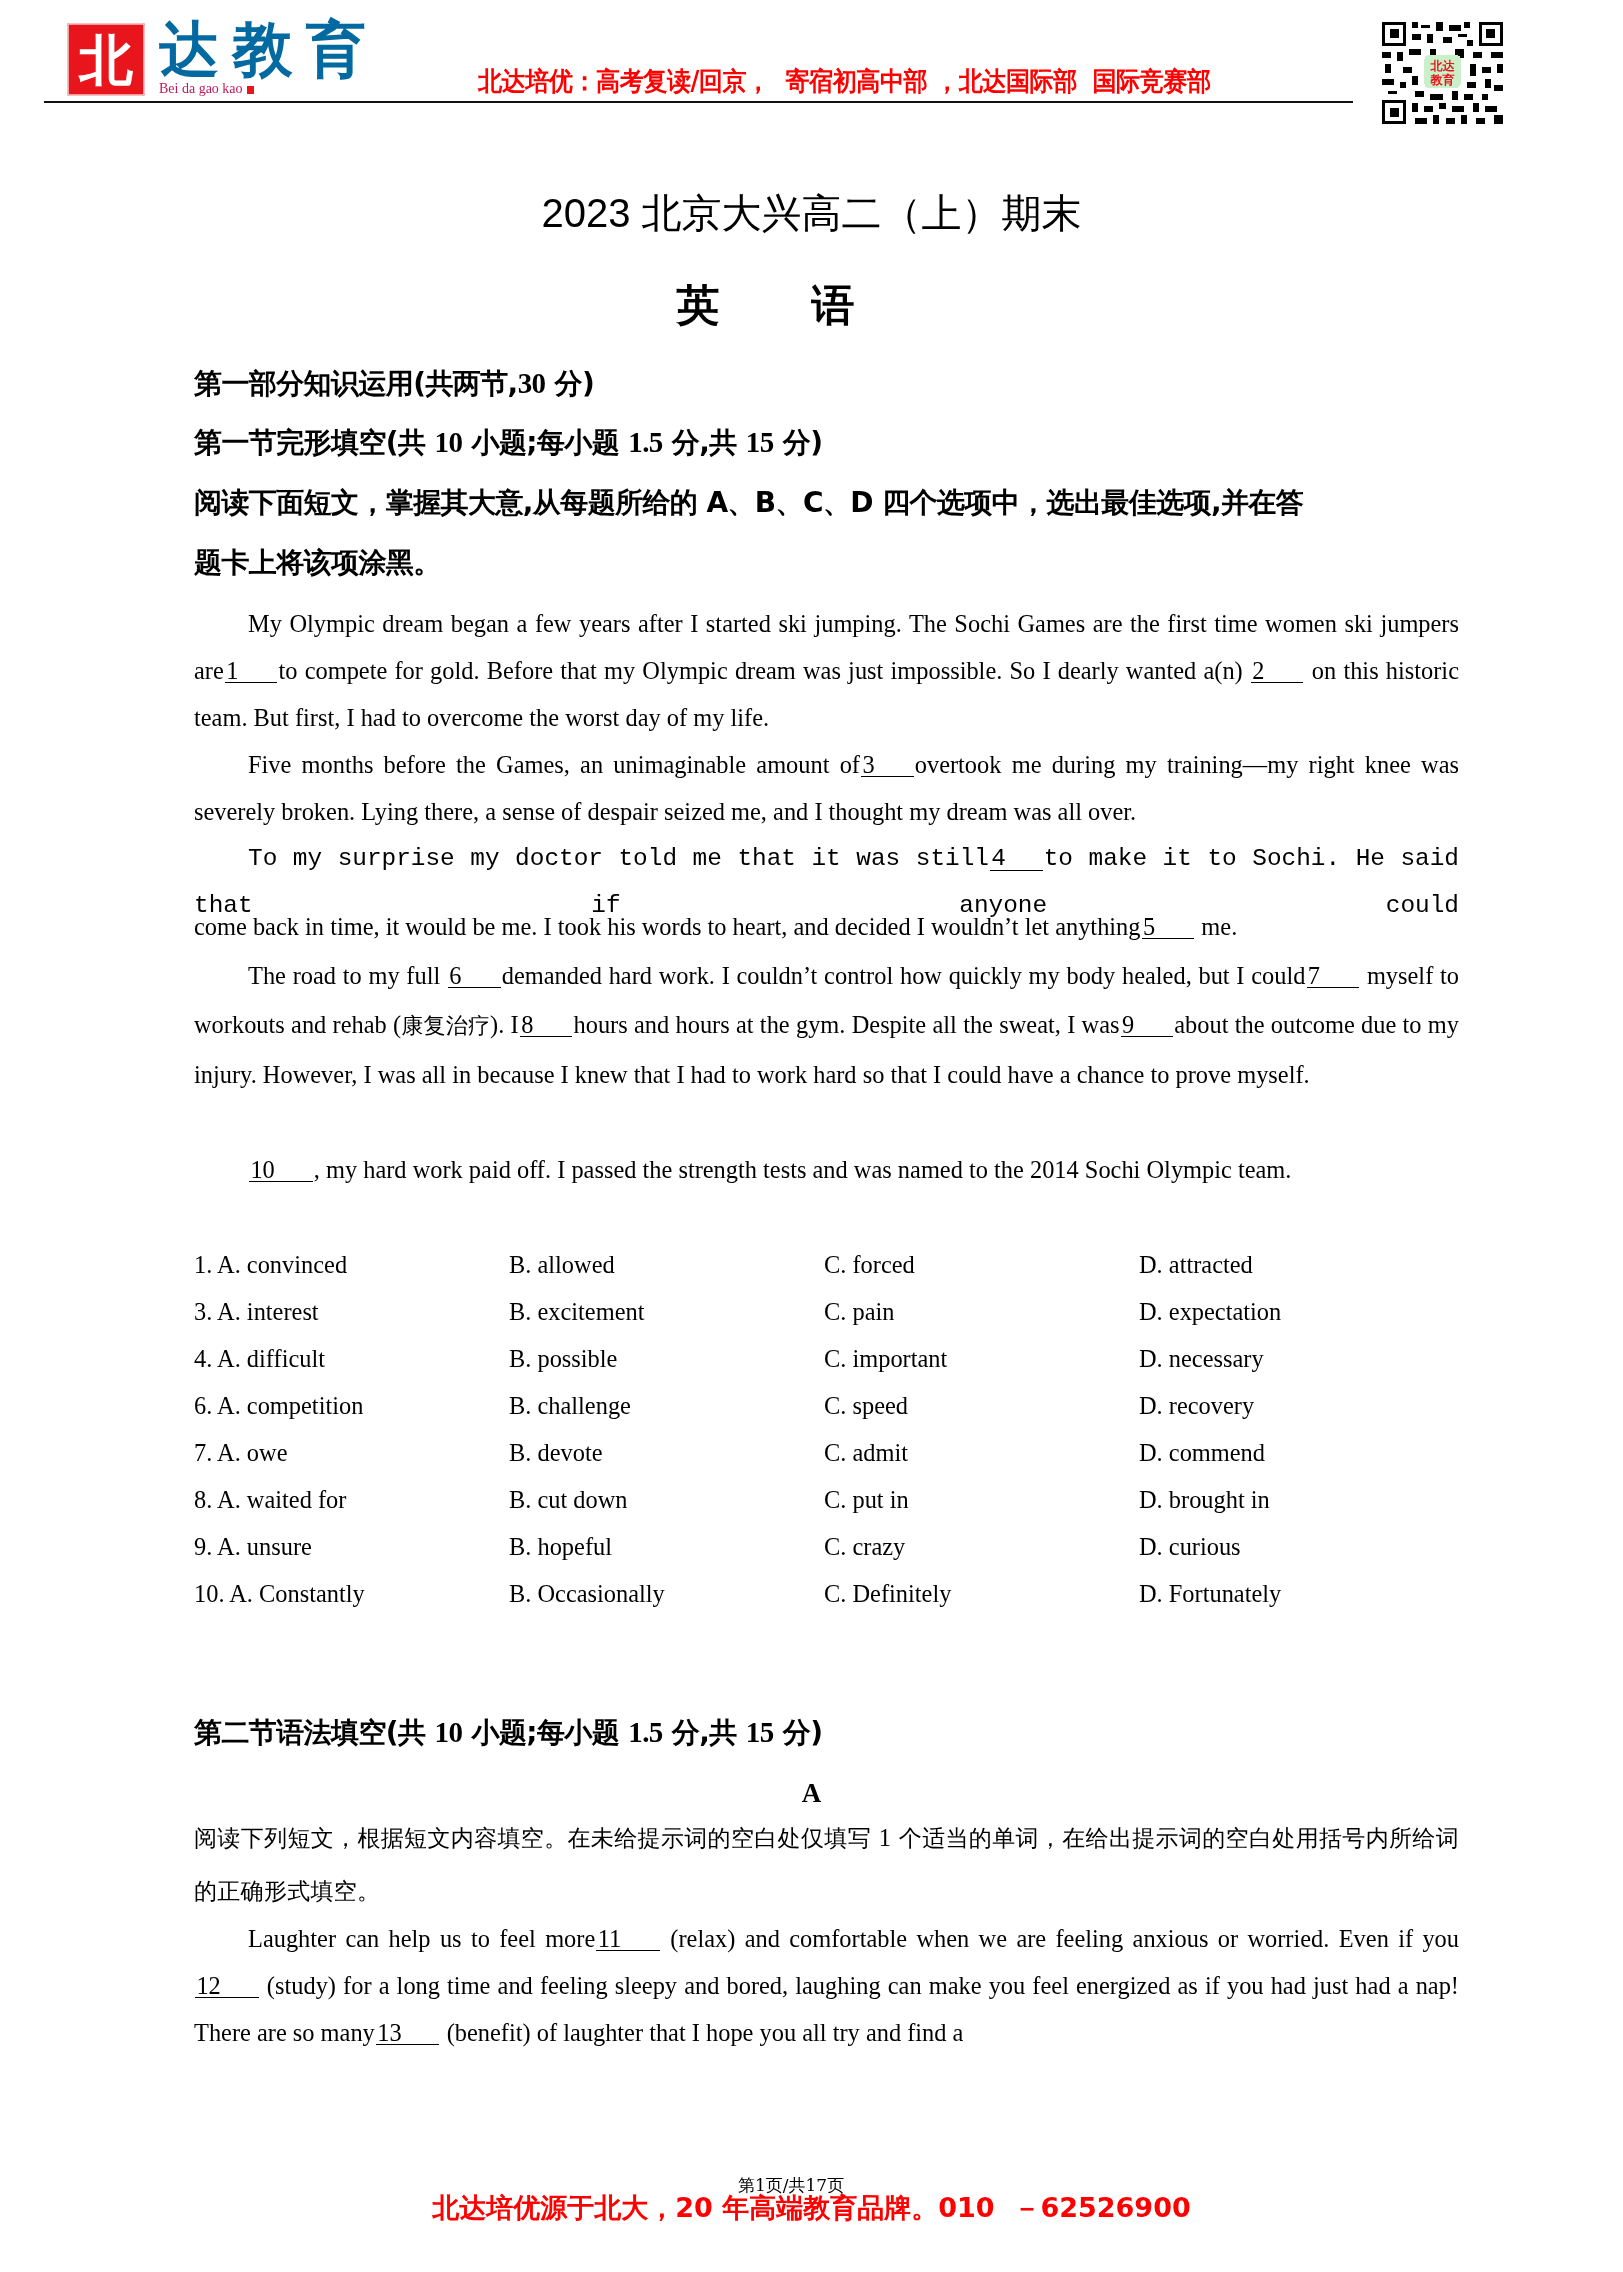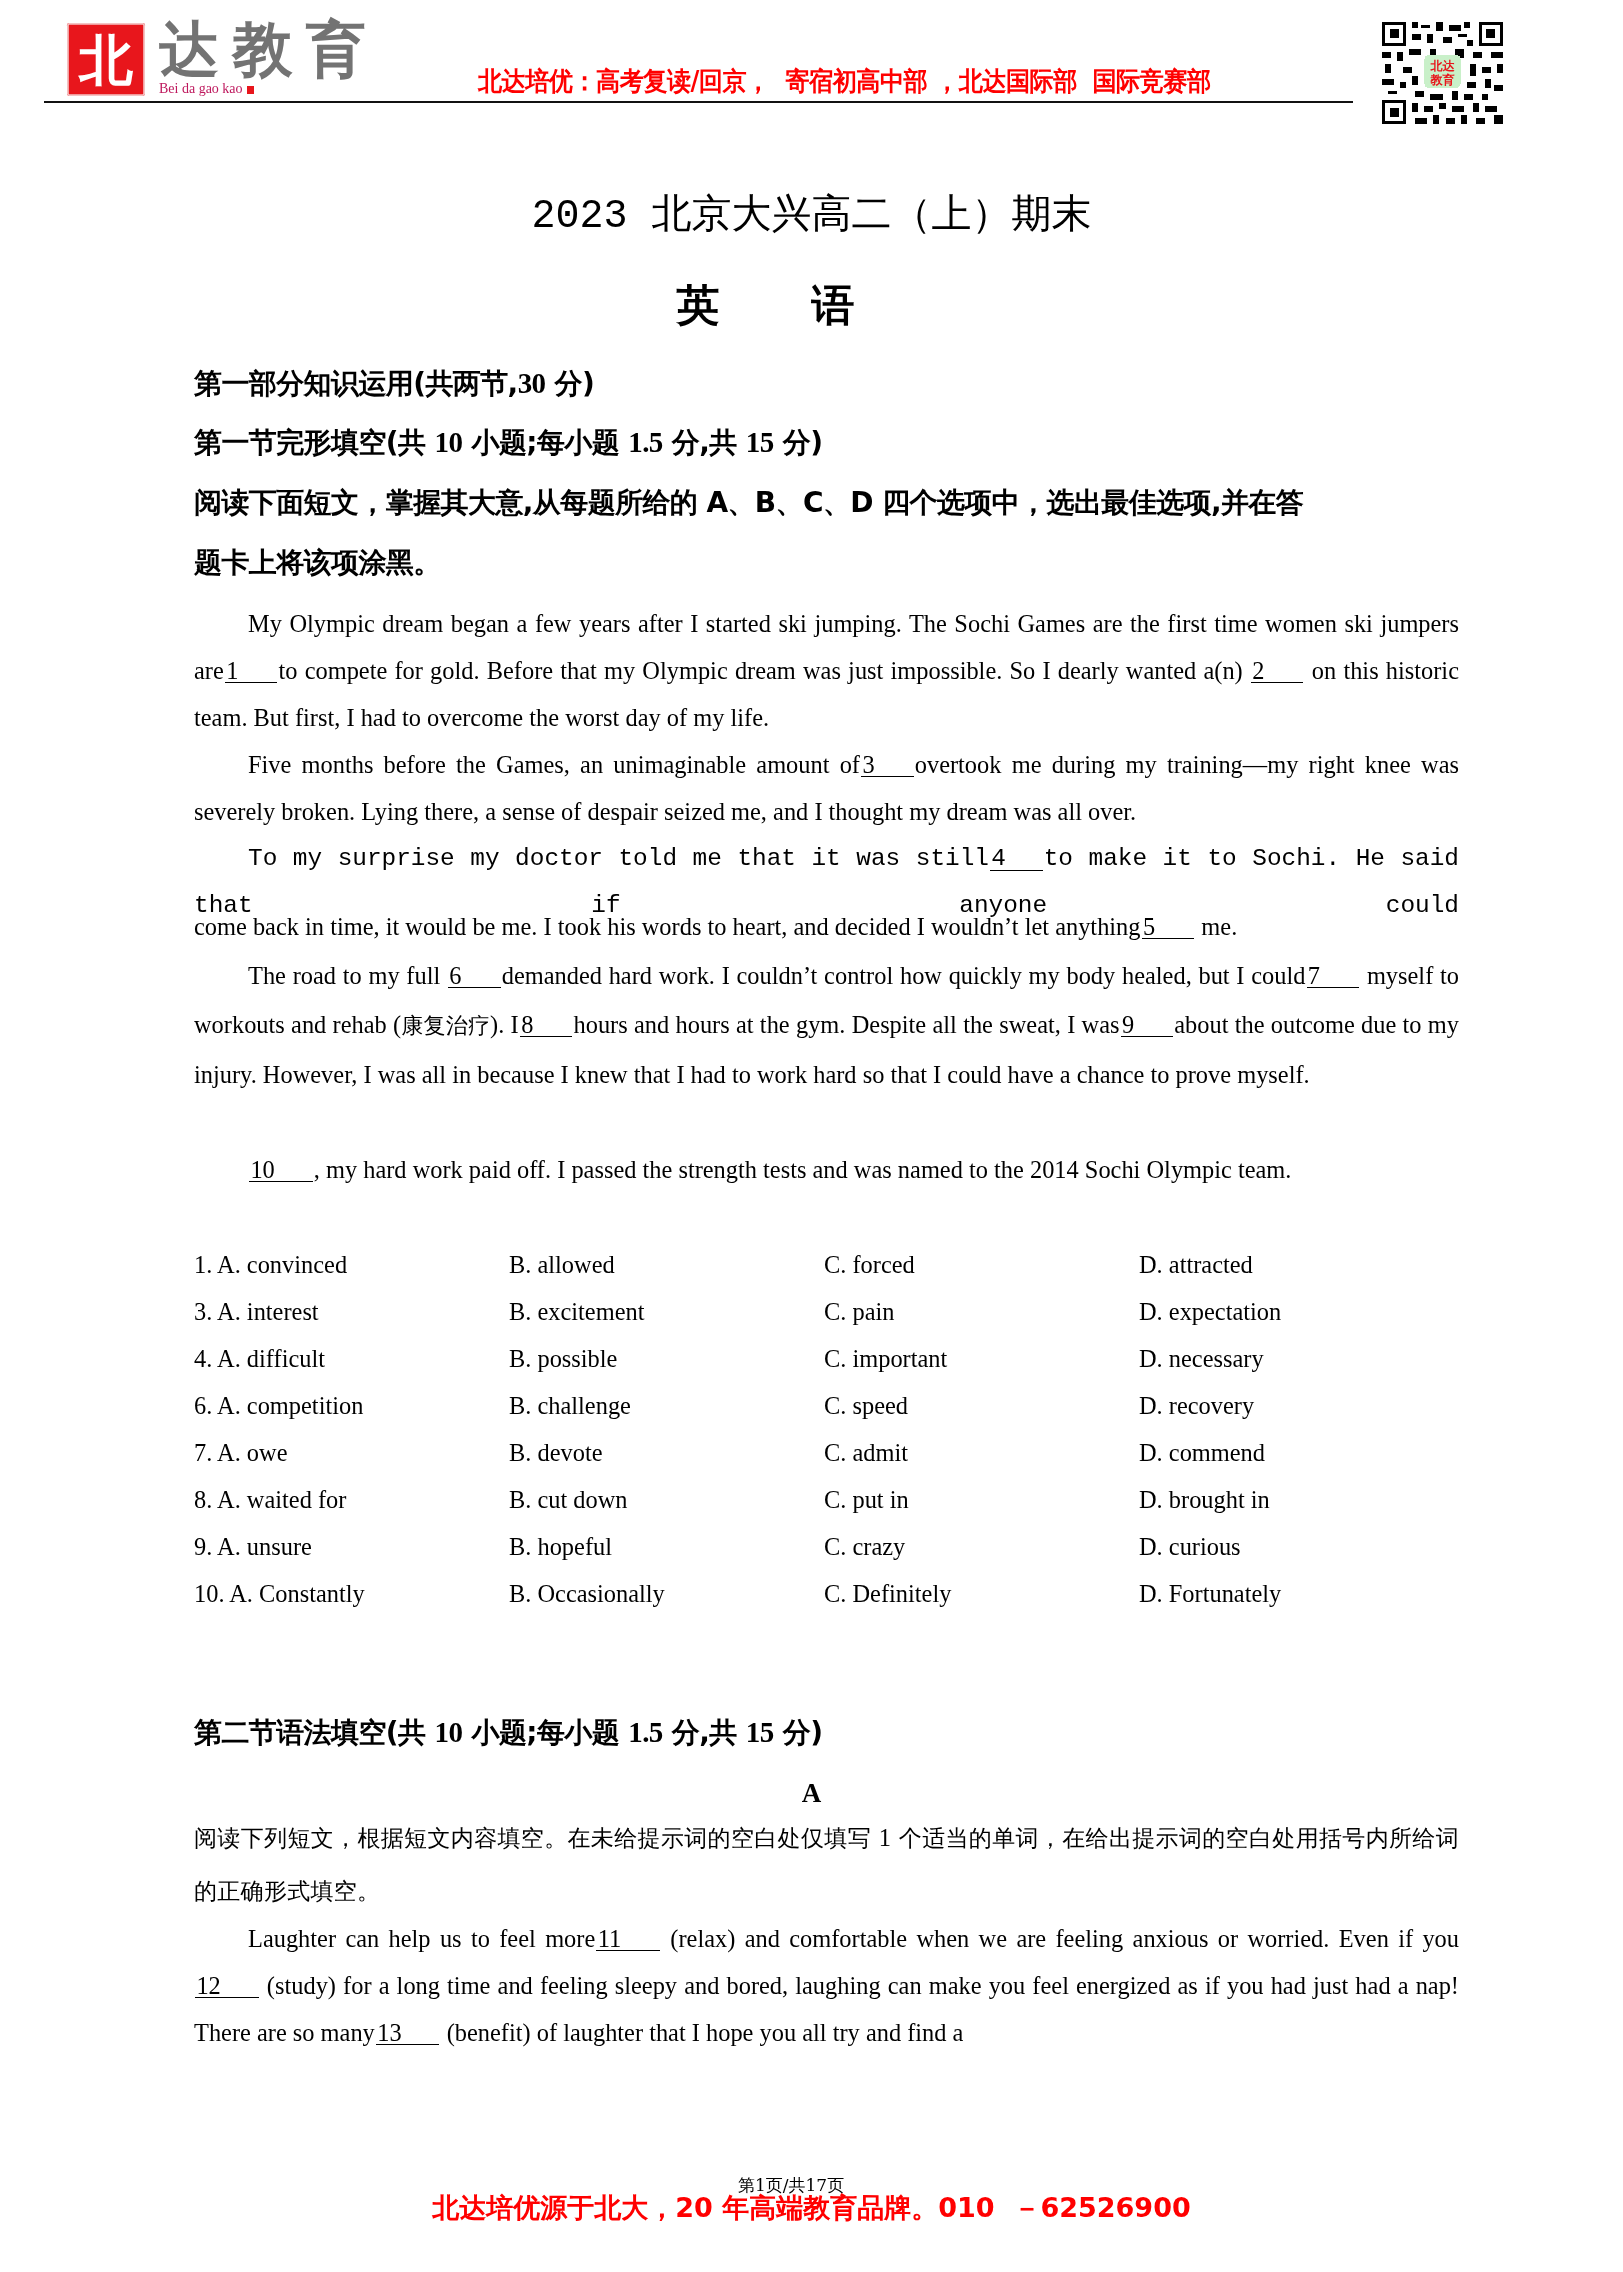--- a/index.html
+++ b/index.html
@@ -4,35 +4,35 @@
 <style>
   html, body { margin: 0; padding: 0; background: #ffffff; }
   body { width: 1623px; height: 2273px; position: relative; overflow: hidden;
          font-family: "Liberation Serif", "DejaVu Serif", serif; color: #000; }
 
   
   .logo { position: absolute; left: 67px; top: 23px; width: 342px; height: 73px; }
   .logo-seal { position: absolute; left: 0; top: 0; width: 78px; height: 73px; background: #e8161c;
                border-radius: 2.4px; box-shadow: 0 0 0 1.8px #f3c3c3 inset; display: flex; align-items: center; justify-content: center; }
   .logo-seal span { color: #fff; font-family: "DejaVu Serif", serif; font-weight: bold; font-size: 54px; line-height: 1; }
-  .logo-text { position: absolute; left: 92px; top: -3.7px; color: #737373; font-family: "DejaVu Serif", serif;
+  .logo-text { position: absolute; left: 92px; top: -3.7px; color: #0369a1; font-family: "DejaVu Serif", serif;
                font-weight: bold; font-size: 60px; letter-spacing: 13.4px; line-height: 1; }
   .logo-sub { position: absolute; left: 92px; top: 58px; font-size: 14px; color: #be185d;
               font-family: "Liberation Serif", serif; }
   .logo-sub .sq { display: inline-block; width: 6.1px; height: 7.3px; background: #e8161c; margin-left: 4.9px; vertical-align: -0.6px; }
 
   .slogan { position: absolute; left: 478px; top: 64px; color: #ff0000; font-family: "DejaVu Sans", sans-serif;
             font-size: 26px; font-weight: bold; white-space: pre; letter-spacing: -0.6px; transform: scaleX(0.93); transform-origin: left; }
   .header-rule { position: absolute; left: 44px; top: 101px; width: 1309px; height: 2.4px; background: #111; }
 
   .qr { position: absolute; left: 1379px; top: 18.3px; width: 127px; height: 110px; }
   .qr svg { width: 100%; height: 100%; display: block; }
 
   
-  .title { position: absolute; left: 0; width: 1623px; text-align: center; font-family: Liberation Mono, monospace; }
+  .title { position: absolute; left: 0; width: 1623px; text-align: center; font-family: Liberation Sans, sans-serif; }
   .title-main { top: 186px; font-size: 40px; }
   .title-sub { top: 277px; font-size: 43px; font-weight: bold; letter-spacing: 92px; box-sizing: border-box; }
 
   
   .block { position: absolute; left: 194px; width: 1265px; }
   .h-cn { font-family: "DejaVu Sans", sans-serif; font-weight: bold; font-size: 28px; line-height: 1; white-space: nowrap; letter-spacing: -0.6px; }
   .h-cn .en { font-family: "Liberation Serif", serif; font-weight: bold; font-size: 29px; }
 
   .para { font-size: 24.4px; line-height: 47px; text-align: justify; text-align-last: left; }
   .para .indent { display: inline-block; width: 54px; }

